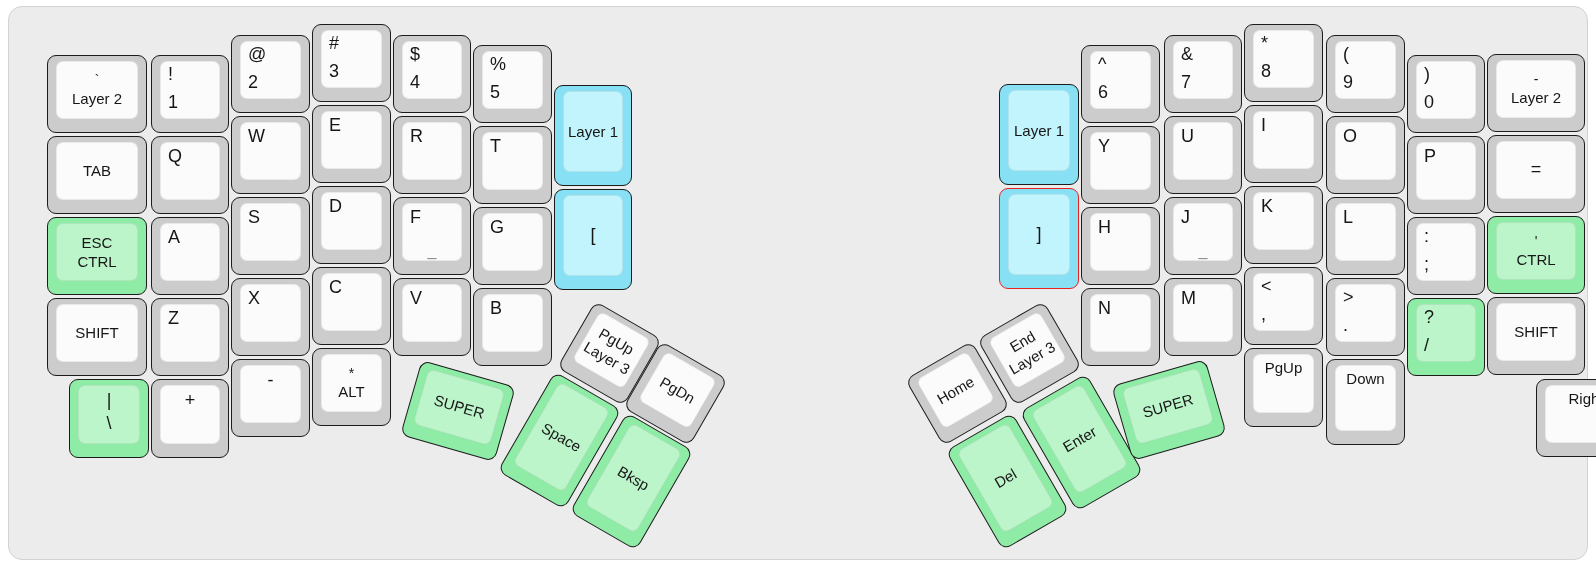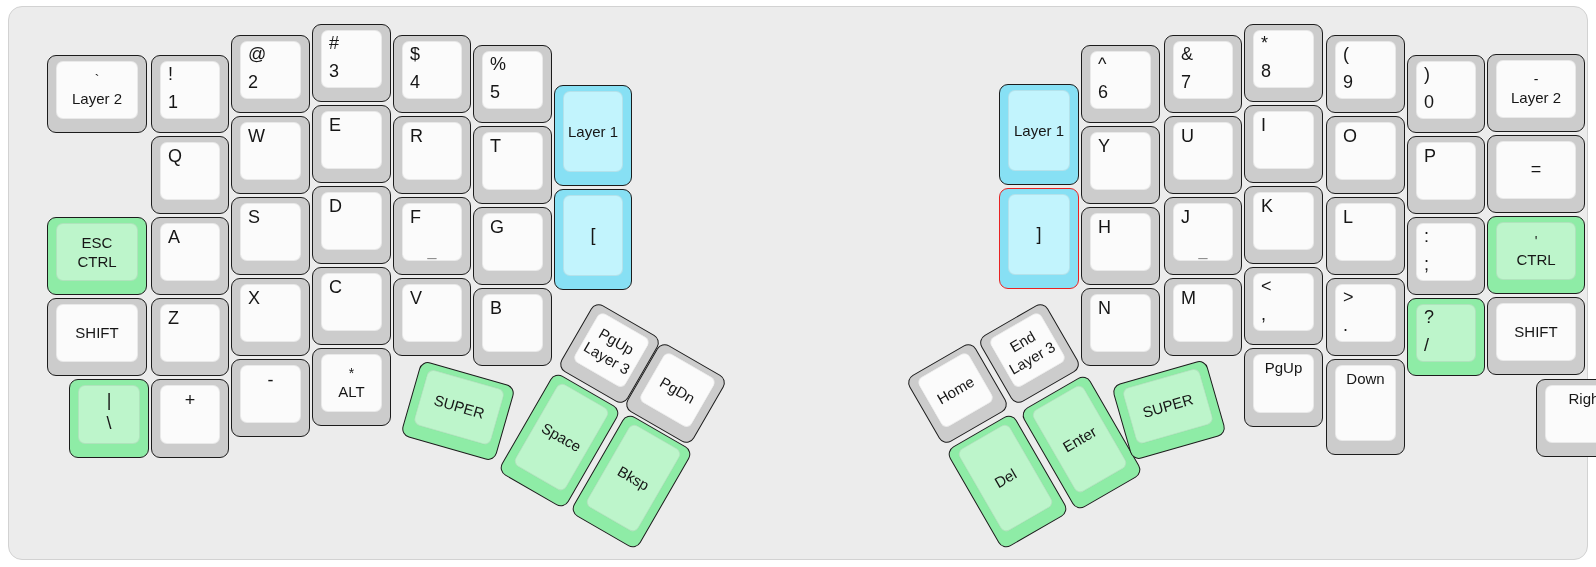--- a/index.html
+++ b/index.html
@@ -29,20 +29,27 @@
 
 <div class="panel" id="panel">
     <div class="key" style="left: 38px; top: 48px; width: 100px; height: 78px; background: rgb(204, 204, 204);">
       <div class="face" style="background: rgb(251, 251, 251);">
         <div class="label st-center">
           <span class="ln-sym">`</span>
           <span class="ln-word">Layer 2</span>
         </div>
       </div>
     </div>
+    <div class="key" style="left: 38px; top: 129px; width: 100px; height: 78px; background: rgb(204, 204, 204);">
+      <div class="face" style="background: rgb(251, 251, 251);">
+        <div class="label st-center">
+          <span class="ln-word">TAB</span>
+        </div>
+      </div>
+    </div>
     <div class="key" style="left: 38px; top: 210px; width: 100px; height: 78px; background: rgb(142, 236, 166);">
       <div class="face" style="background: rgb(189, 245, 203);">
         <div class="label st-center">
           <span class="ln-word">ESC</span>
           <span class="ln-word">CTRL</span>
         </div>
       </div>
     </div>
     <div class="key" style="left: 38px; top: 291px; width: 100px; height: 78px; background: rgb(204, 204, 204);">
       <div class="face" style="background: rgb(251, 251, 251);">
@@ -410,21 +417,21 @@
       </div>
     </div>
     <div class="key" style="left: 1317px; top: 271px; width: 79px; height: 78px; background: rgb(204, 204, 204);">
       <div class="face" style="background: rgb(251, 251, 251);">
         <div class="label st-stack">
           <span class="ln-big">&gt;</span>
           <span class="ln-big">.</span>
         </div>
       </div>
     </div>
-    <div class="key" style="left: 1317px; top: 352px; width: 79px; height: 96px; background: rgb(204, 204, 204);">
+    <div class="key" style="left: 1317px; top: 352px; width: 79px; height: 86px; background: rgb(204, 204, 204);">
       <div class="face" style="background: rgb(251, 251, 251);">
         <div class="label st-top">
           <span class="ln-word">Down</span>
         </div>
       </div>
     </div>
     <div class="key" style="left: 1398px; top: 48px; width: 78px; height: 78px; background: rgb(204, 204, 204);">
       <div class="face" style="background: rgb(251, 251, 251);">
         <div class="label st-stack">
           <span class="ln-big">)</span>

